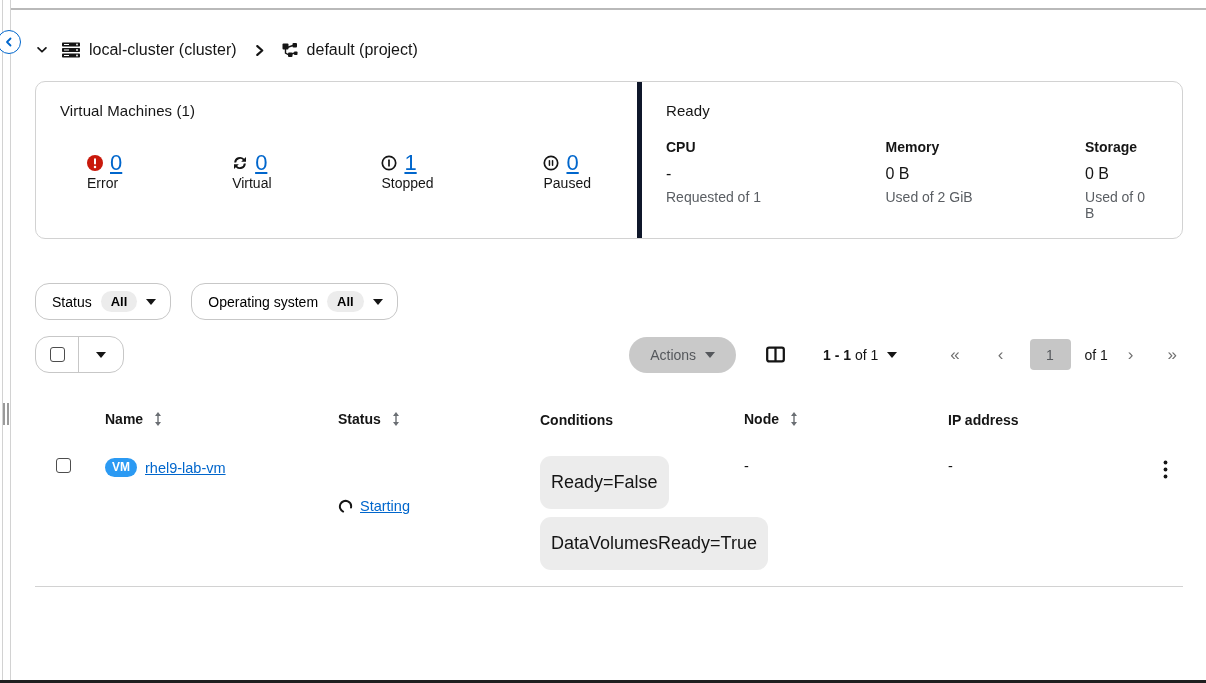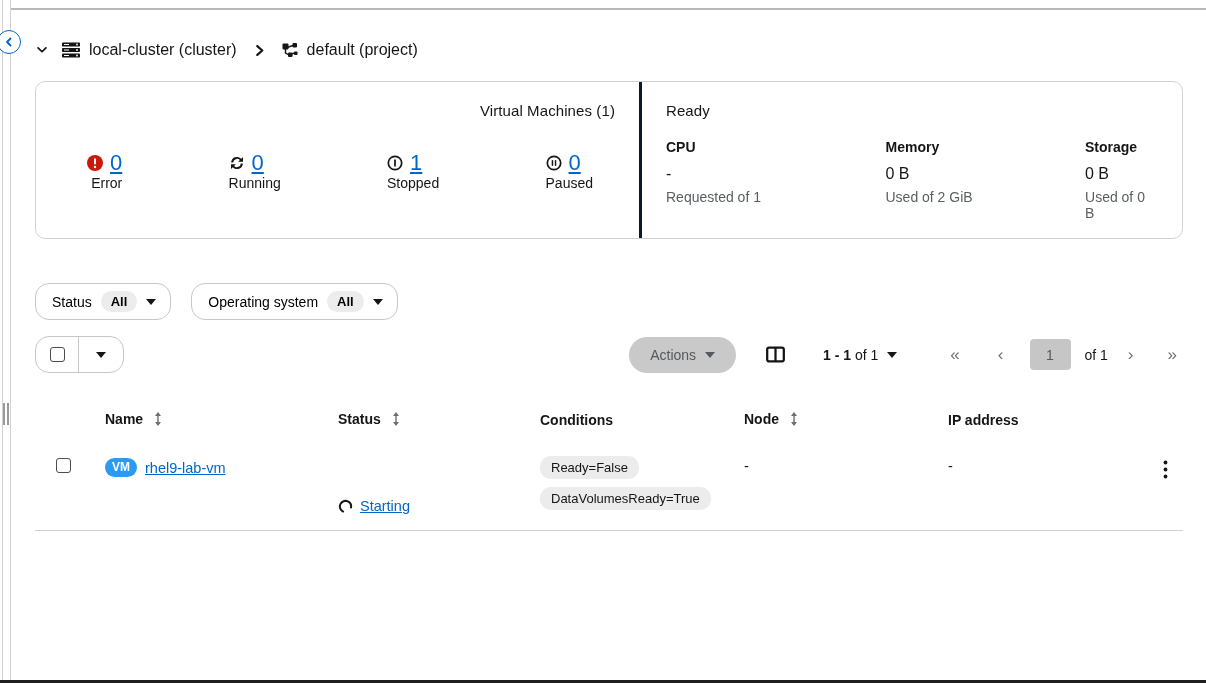--- a/index.html
+++ b/index.html
@@ -30,21 +30,21 @@
 
   
   .crumbs { margin-top: 31px; display: flex; align-items: center; font-size: 16px; font-weight: 500; }
   .crumbs .toggle { margin-right: 13px; display: flex; cursor: pointer; }
   .crumb { display: flex; align-items: center; gap: 9px; cursor: pointer; }
   .crumb-sep { margin: 0 17px; display: flex; }
 
   
   .cards { margin-top: 22px; display: flex; height: 158px;
            border: 1px solid #d2d2d2; border-radius: 10px; background: #fff; }
-  .card-left  { width: 606px; border-right: 3px solid #0f172a; padding: 20px 24px; text-align: right; }
+  .card-left  { width: 606px; border-right: 5px solid #0f172a; padding: 20px 24px; }
   .card-right { flex: 1; padding: 20px 24px; }
   .card-title { font-size: 15px; font-weight: 500; letter-spacing: .1px; }
   .stats { margin-top: 32px; display: flex; justify-content: space-between; padding: 0 22px 0 27px; }
   .stat-top { display: flex; align-items: center; gap: 7px; }
   .stat-count { font-size: 22px; color: #0066cc; text-decoration: underline; line-height: 1.1; cursor: pointer; }
   .stat-label { font-size: 14px; }
   .metrics { margin-top: 20px; display: flex; }
   .metric:nth-child(1) { width: 220px; }
   .metric:nth-child(2) { width: 200px; }
   .metric-label { font-size: 14px; font-weight: 700; }
@@ -95,21 +95,21 @@
   .vm-table .col-cond   { width: 204px; }
   .vm-table .col-node   { width: 204px; }
   .vm-table .col-kebab  { width: 48px; }
   .vm-table td.check-cell, .vm-table th.check-cell { padding-left: 21px; }
   .name-cell { display: flex; align-items: center; gap: 8px; }
   .vm-badge { background: #2b9af3; color: #fff; font-size: 12px; font-weight: 700;
               border-radius: 10px; padding: 2px 7px 3px; line-height: 1.2; }
   .link { color: #0066cc; text-decoration: underline; font-size: 14.5px; cursor: pointer; }
   .status-cell { display: flex; align-items: center; gap: 7px; margin-top: 40px; }
   .cond-badge { display: inline-block; background: #ececec; border-radius: 11px;
-                padding: 4px 11px; font-size: 13px; }
+                padding: 16px 11px; font-size: 18px; }
   .cond-stack { display: flex; flex-direction: column; align-items: flex-start; gap: 8px; margin-top: -2px; }
   .kebab-btn { background: none; border: none; cursor: pointer; padding: 2px 6px; display: block; margin-left: 6px; }
   .dash { font-size: 14.5px; }
 </style>
 </head>
 <body>
 
 <div class="edge-line"></div>
 <div class="split-line"></div>
 <div class="split-grip">
@@ -197,21 +197,21 @@
         <div class="stat">
           <div class="stat-top">
             <span style="display:flex;">
               <svg width="16" height="16" viewBox="0 0 16 16" fill="#151515">
                 <path d="M2.2 7.6a5.8 5.8 0 0 1 10-3.8L14 2v4.8H9.2l1.7-1.7a3.9 3.9 0 0 0-6.7 2.5z"></path>
                 <path d="M13.8 8.4a5.8 5.8 0 0 1-10 3.8L2 14V9.2h4.8L5.1 10.9a3.9 3.9 0 0 0 6.7-2.5z"></path>
               </svg>
             </span>
             <a class="stat-count">0</a>
           </div>
-          <div class="stat-label">Running</div>
+          <div class="stat-label">Virtual</div>
         </div>
 
         <div class="stat">
           <div class="stat-top">
             <span style="display:flex;">
               <svg width="16" height="16" viewBox="0 0 16 16">
                   <circle cx="8" cy="8" r="6.7" fill="none" stroke="#151515" stroke-width="1.7"></circle>
                   <rect x="7.15" y="4.3" width="1.7" height="7.4" rx="0.85" fill="#151515"></rect>
                 </svg>
             </span>

